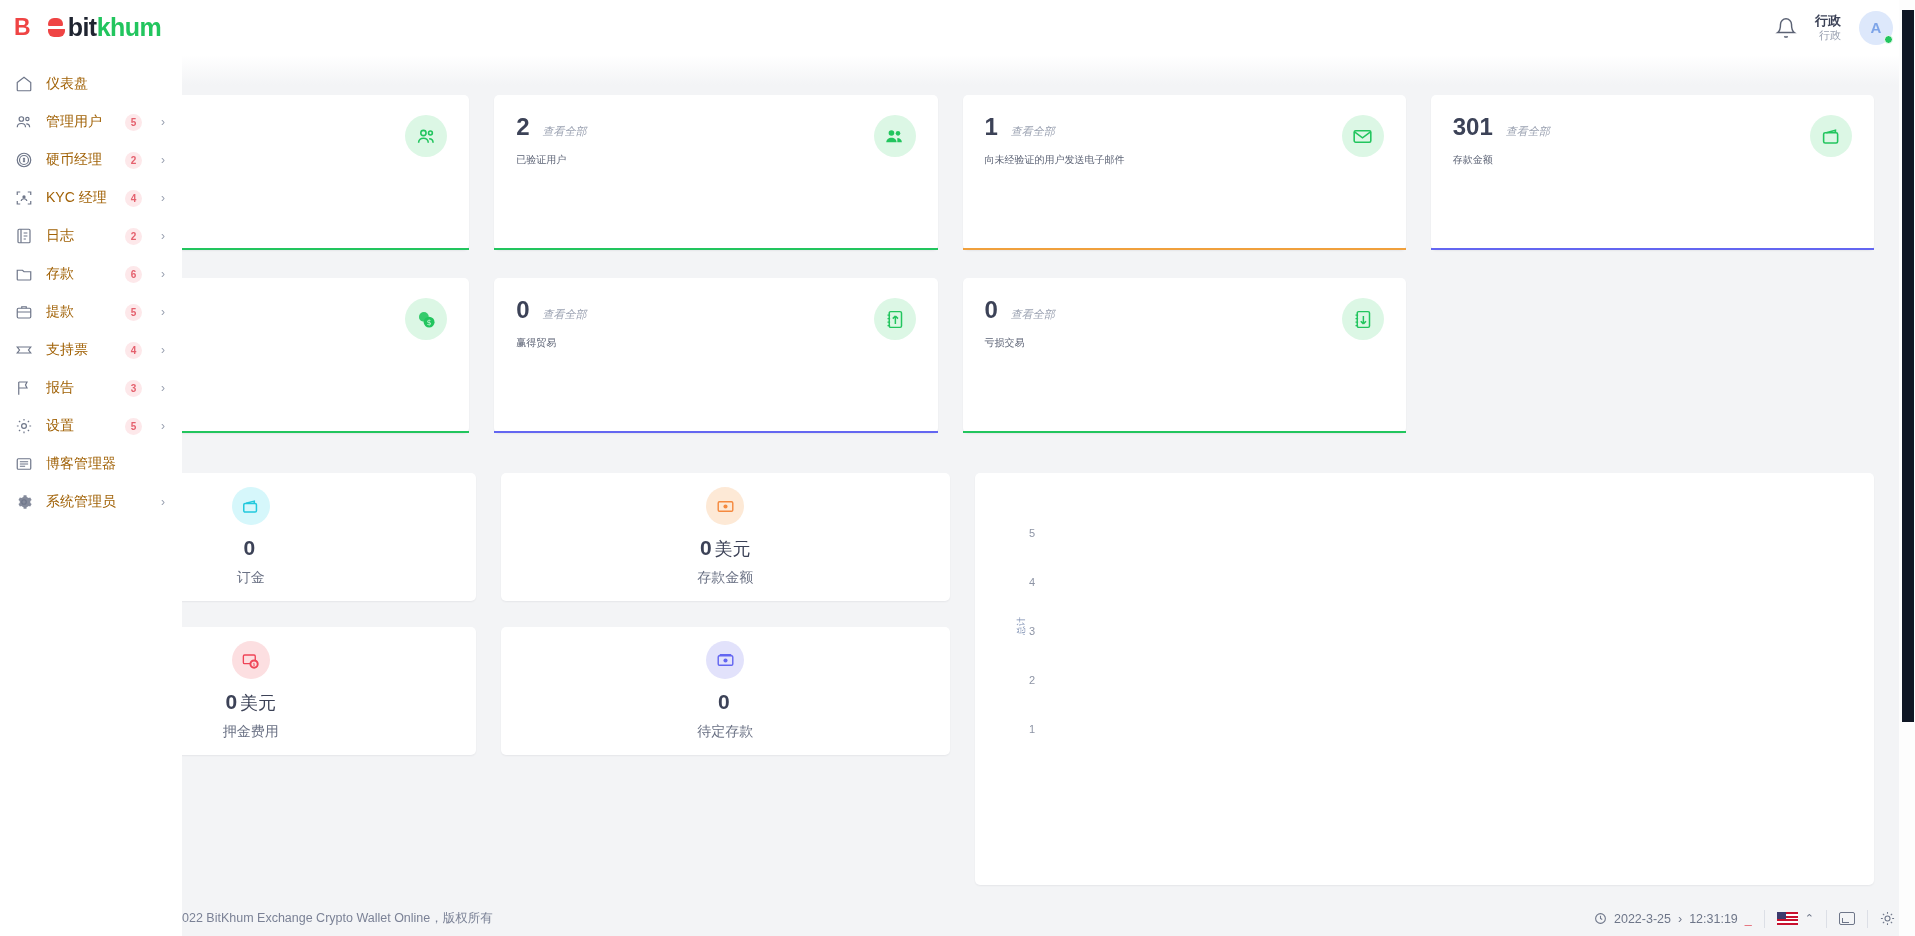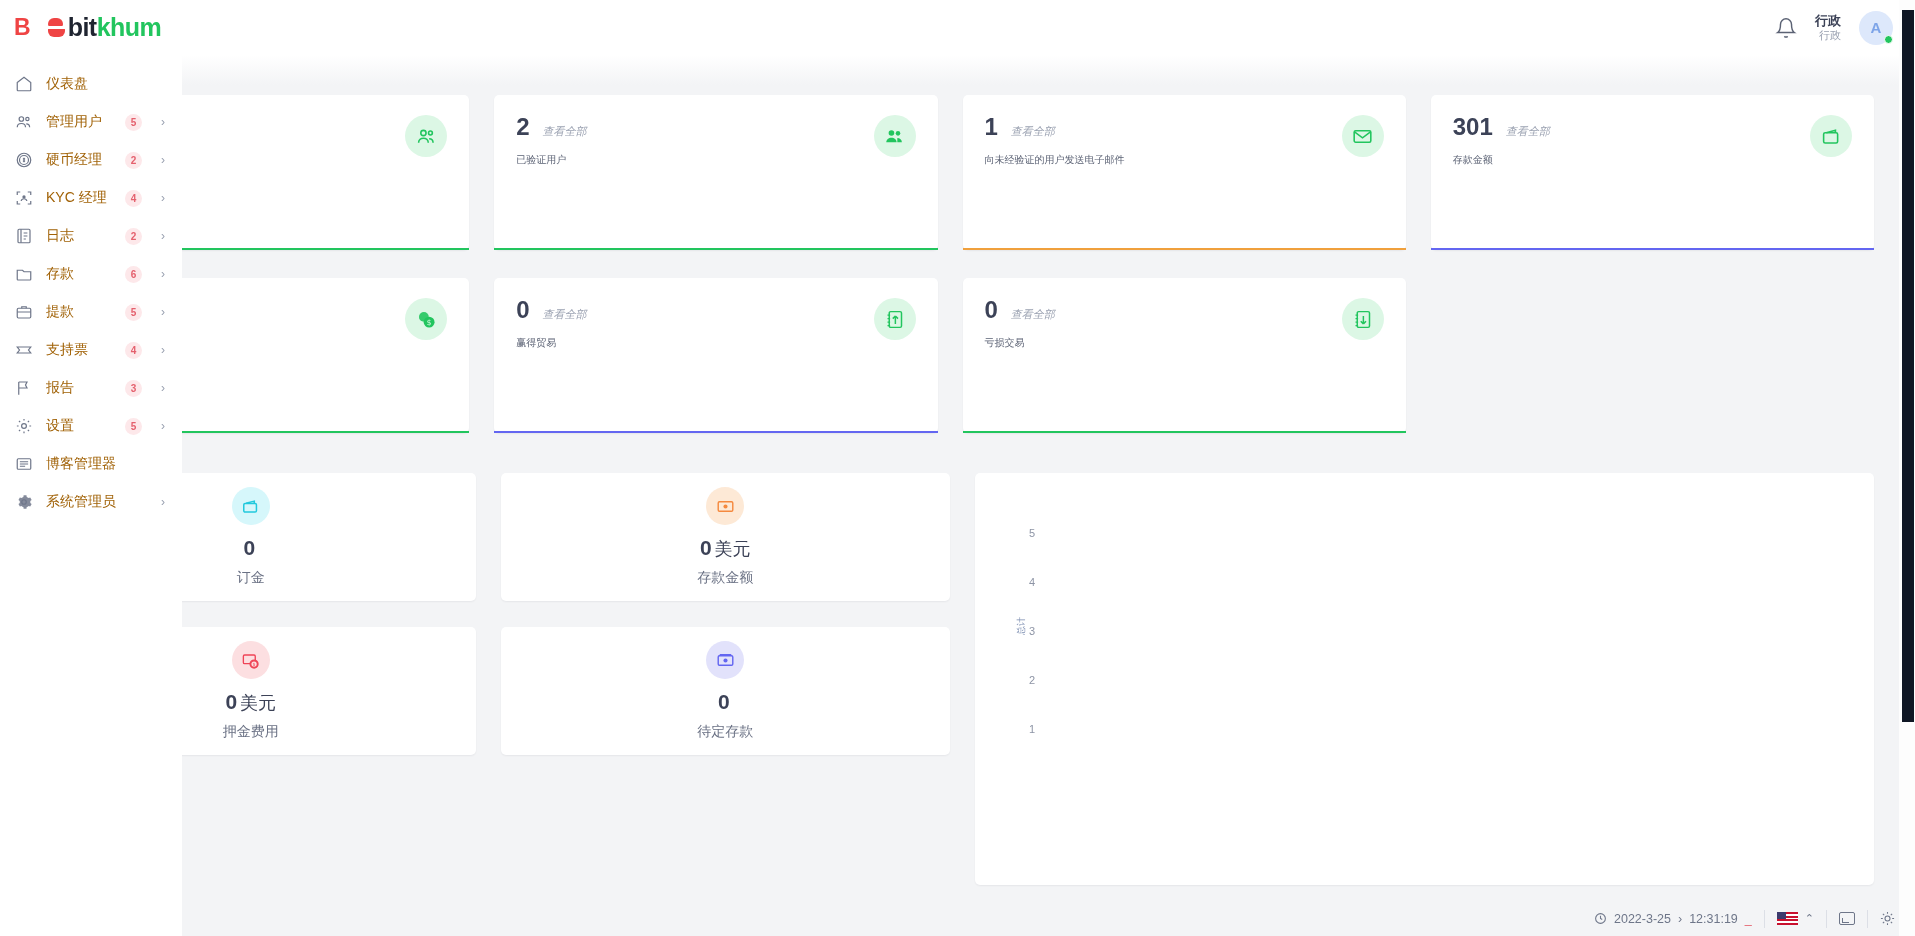--- a/index.html
+++ b/index.html
@@ -551,20 +551,21 @@
             <span class="ytick" style="top:159px">2</span>
             <span class="ytick" style="top:208px">1</span>
           </div>
         </div>
       </div>
 
     </div>
   </div>
 
   <div class="footer">
+    <div class="footer-text">022  BitKhum Exchange Crypto Wallet Online，版权所有</div>
     <div class="footer-right">
       <div class="fr-seg">
         <span class="clock-ico">
           <svg viewBox="0 0 24 24" fill="none" stroke="currentColor" stroke-width="2" width="13" height="13">
               <circle cx="12" cy="12" r="9"></circle>
               <path d="M12 7v5l3.2 2"></path>
             </svg>
         </span>
         <span>2022-3-25</span>
         <span>›</span>

